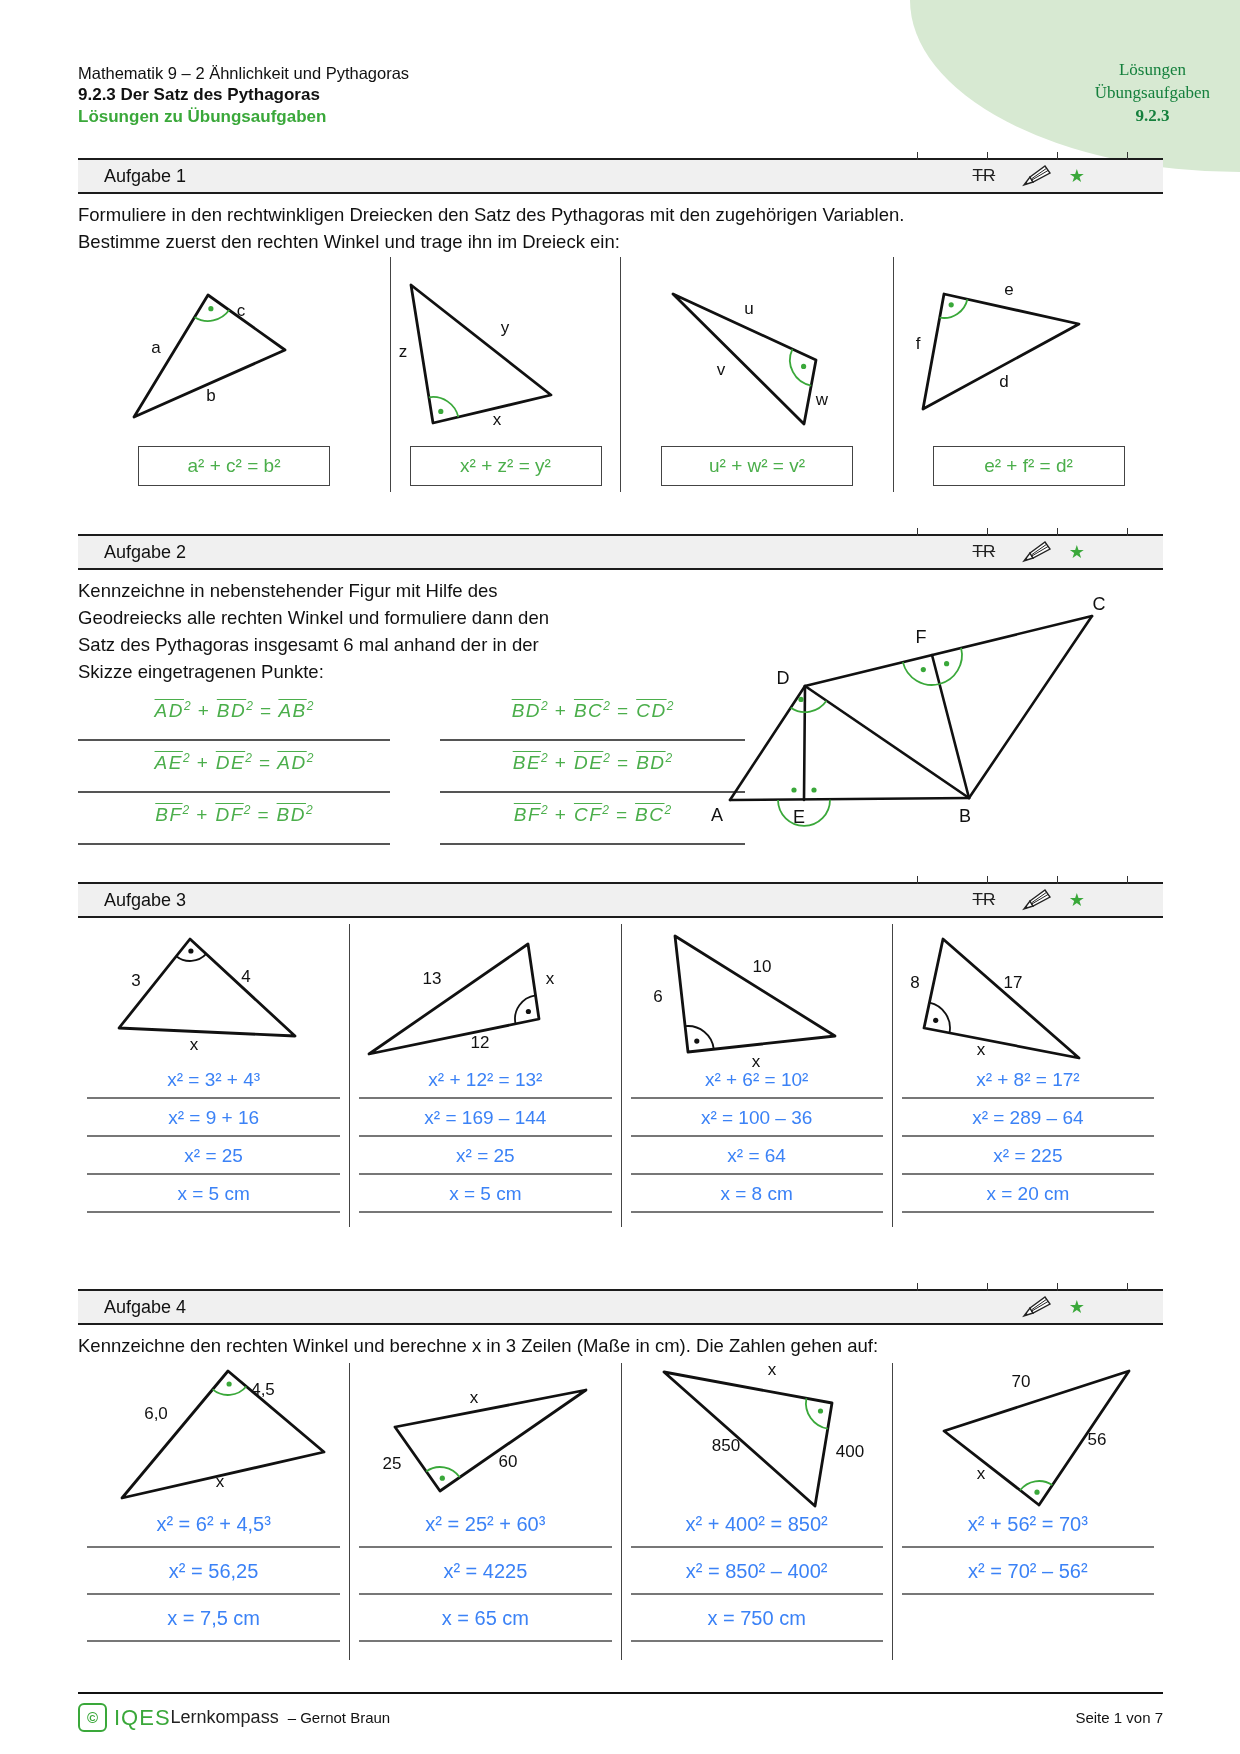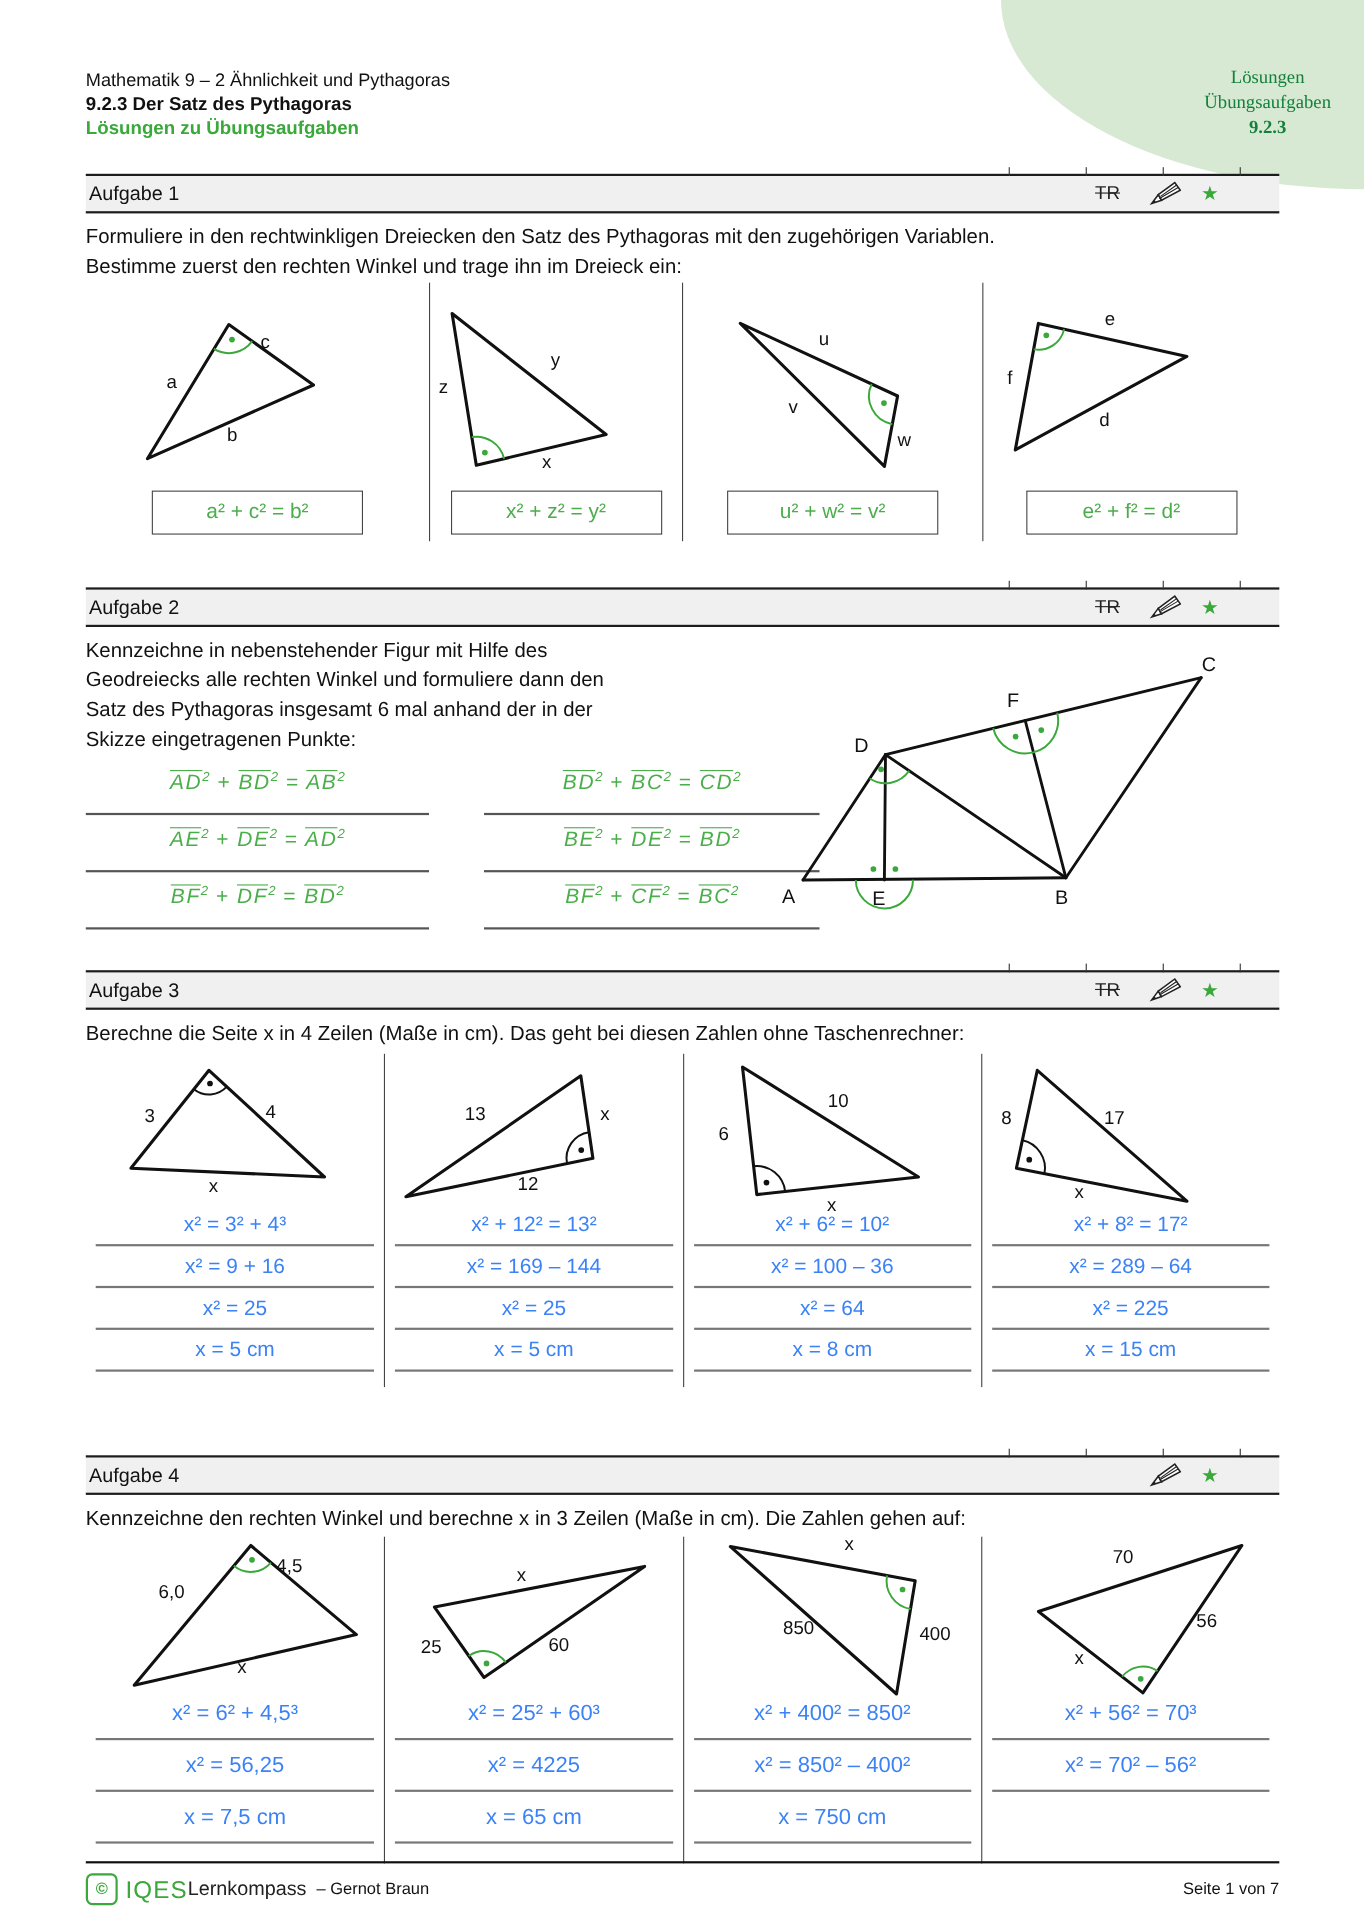--- a/index.html
+++ b/index.html
@@ -12,21 +12,21 @@
   .corner-text .b{font-weight:bold;}
   
   .header-left{padding-top:62px;margin-left:78px;font-size:16.5px;line-height:22px;}
   .header-left .l2{font-weight:bold;font-size:17px;}
   .header-left .l3{font-weight:bold;font-size:17px;color:#3aa83a;}
   
   .task{margin:0 77px 0 78px;}
   .m1{margin-top:30px}.m2{margin-top:42px}.m3{margin-top:27px}.m4{margin-top:62px}
   .task-bar{position:relative;box-sizing:border-box;height:36px;background:#f0f0f0;
             border-top:2.5px solid #1c1c1c;border-bottom:2px solid #1c1c1c;
-            display:flex;align-items:center;padding:0 3px;}
+            display:flex;align-items:center;padding:0 26px;}
   .task-bar .title{flex:1;font-size:18px;}
   .bar-right{display:flex;align-items:center;gap:18px;margin-right:52px;}
   .tr{width:38px;text-align:center;font-size:17px;text-decoration:line-through;color:#222;}
   .star{color:#3aa83a;font-size:18px;line-height:1;}
   .tick{position:absolute;top:-8px;width:1.5px;height:8px;background:#333;}
   .instr{margin-top:7px;font-size:18.5px;line-height:27px;}
   
   .cells{display:grid;margin-top:2px;}
   .g1{grid-template-columns:312px 230px 273px 270px;}
   .g4{grid-template-columns:271.25px 271.25px 271.25px 271.25px;}
@@ -237,23 +237,20 @@
           <line x1="11" y1="14.5" x2="26" y2="4" stroke="#222" stroke-width="1"></line>
           <line x1="10" y1="16.5" x2="27" y2="6.5" stroke="#222" stroke-width="1"></line>
         </svg>
         <span class="star">★</span>
       </span>
       <span class="tick" style="right:245px"></span>
       <span class="tick" style="right:175px"></span>
       <span class="tick" style="right:105px"></span>
       <span class="tick" style="right:35px"></span>
     </div>
-    <div class="instr">
-      <div>Berechne die Seite x in 4 Zeilen (Maße in cm). Das geht bei diesen Zahlen ohne Taschenrechner:</div>
-    </div>
     <div class="cells g4" style="margin-top:6px">
       <div class="cell">
         <svg width="271" height="145" viewBox="0 0 271 145">
           <polygon class="tri" points="112,15 217,112 41,104"></polygon>
           <path class="arck" d="M98.3 32.2 A22 22 0 0 0 128.2 29.9"></path>
           <circle class="dotk" cx="112.9" cy="27" r="2.6"></circle>
           <text class="tl" x="58" y="62" text-anchor="middle">3</text>
           <text class="tl" x="168" y="58" text-anchor="middle">4</text>
           <text class="tl" x="116" y="126" text-anchor="middle">x</text>
         </svg>
@@ -295,21 +292,21 @@
           <polygon class="tri" points="50,15 186,134 31,104"></polygon>
           <path class="arck" d="M36.4 78.6 A26 26 0 0 1 56.5 109.0"></path>
           <circle class="dotk" cx="42.7" cy="96.3" r="2.6"></circle>
           <text class="tl" x="22" y="64" text-anchor="middle">8</text>
           <text class="tl" x="120" y="64" text-anchor="middle">17</text>
           <text class="tl" x="88" y="131" text-anchor="middle">x</text>
         </svg>
         <div class="step">x² + 8² = 17²</div>
         <div class="step">x² = 289 – 64</div>
         <div class="step">x² = 225</div>
-        <div class="step">x = 15 cm</div>
+        <div class="step">x = 20 cm</div>
       </div>
     </div>
   </div>
 
   <div class="task m4">
     <div class="task-bar">
       <span class="title">Aufgabe 4</span>
       <span class="bar-right">
         <span class="tr"></span>
         <svg width="30" height="24" viewBox="0 0 30 24">

